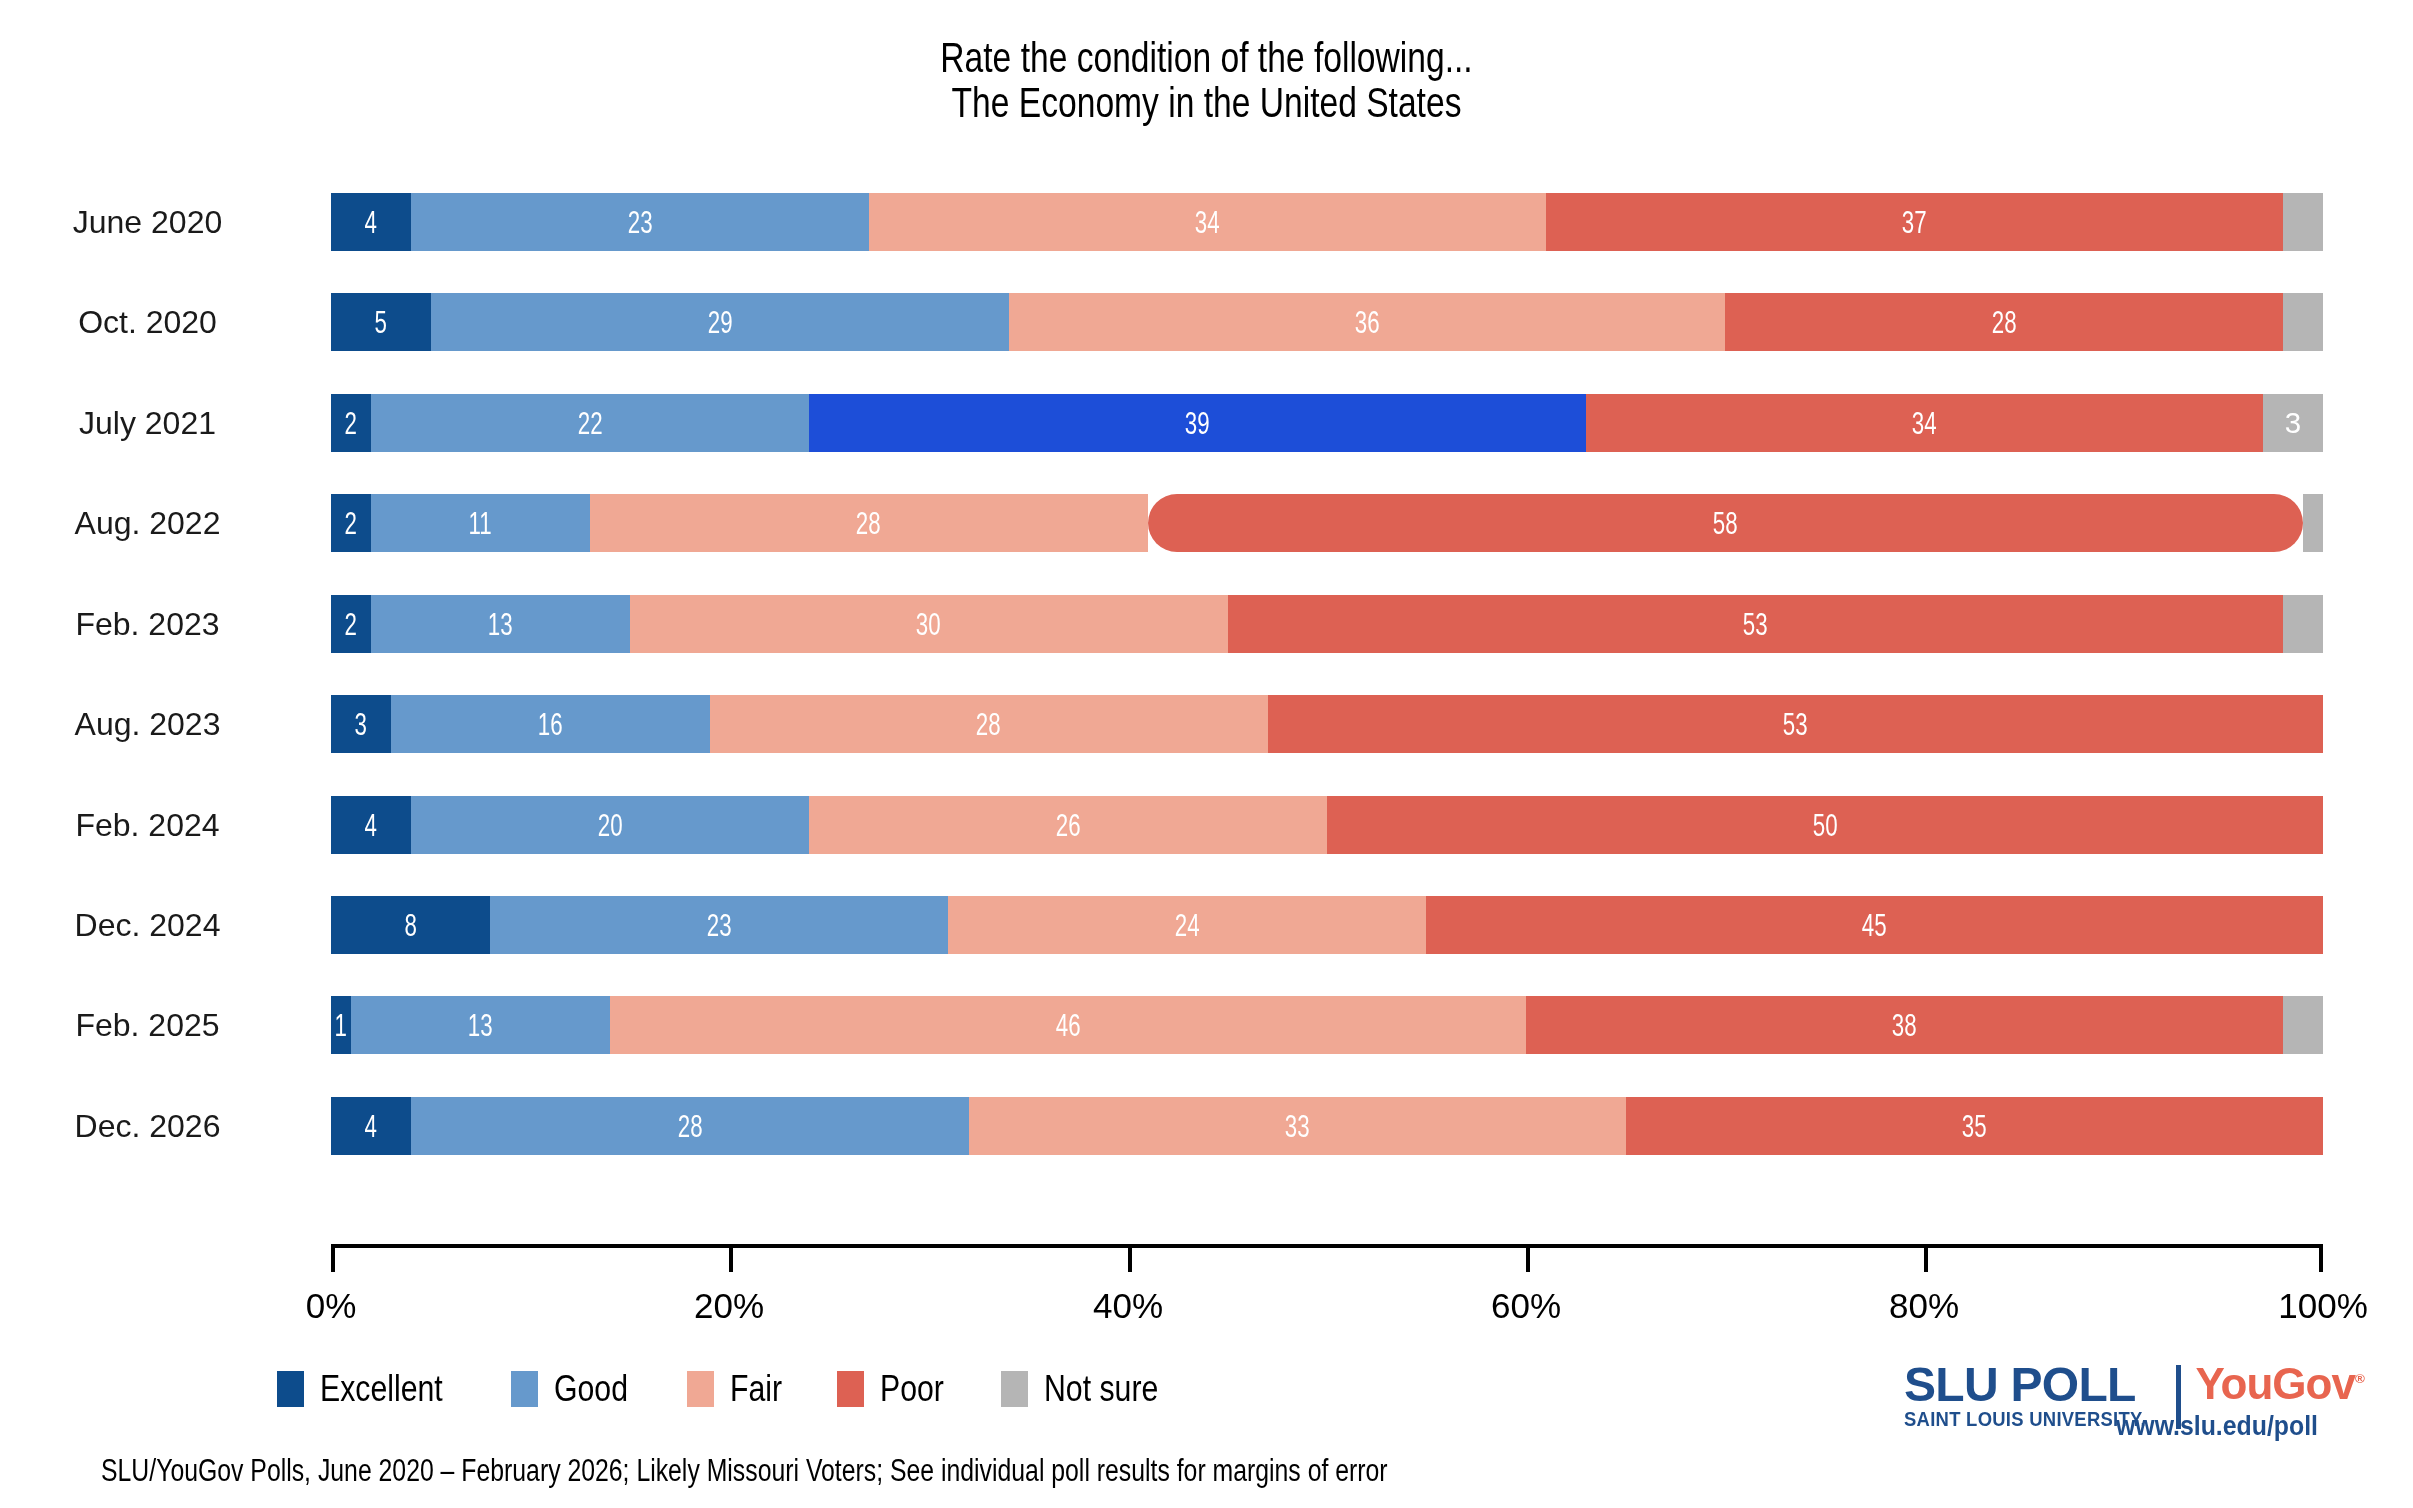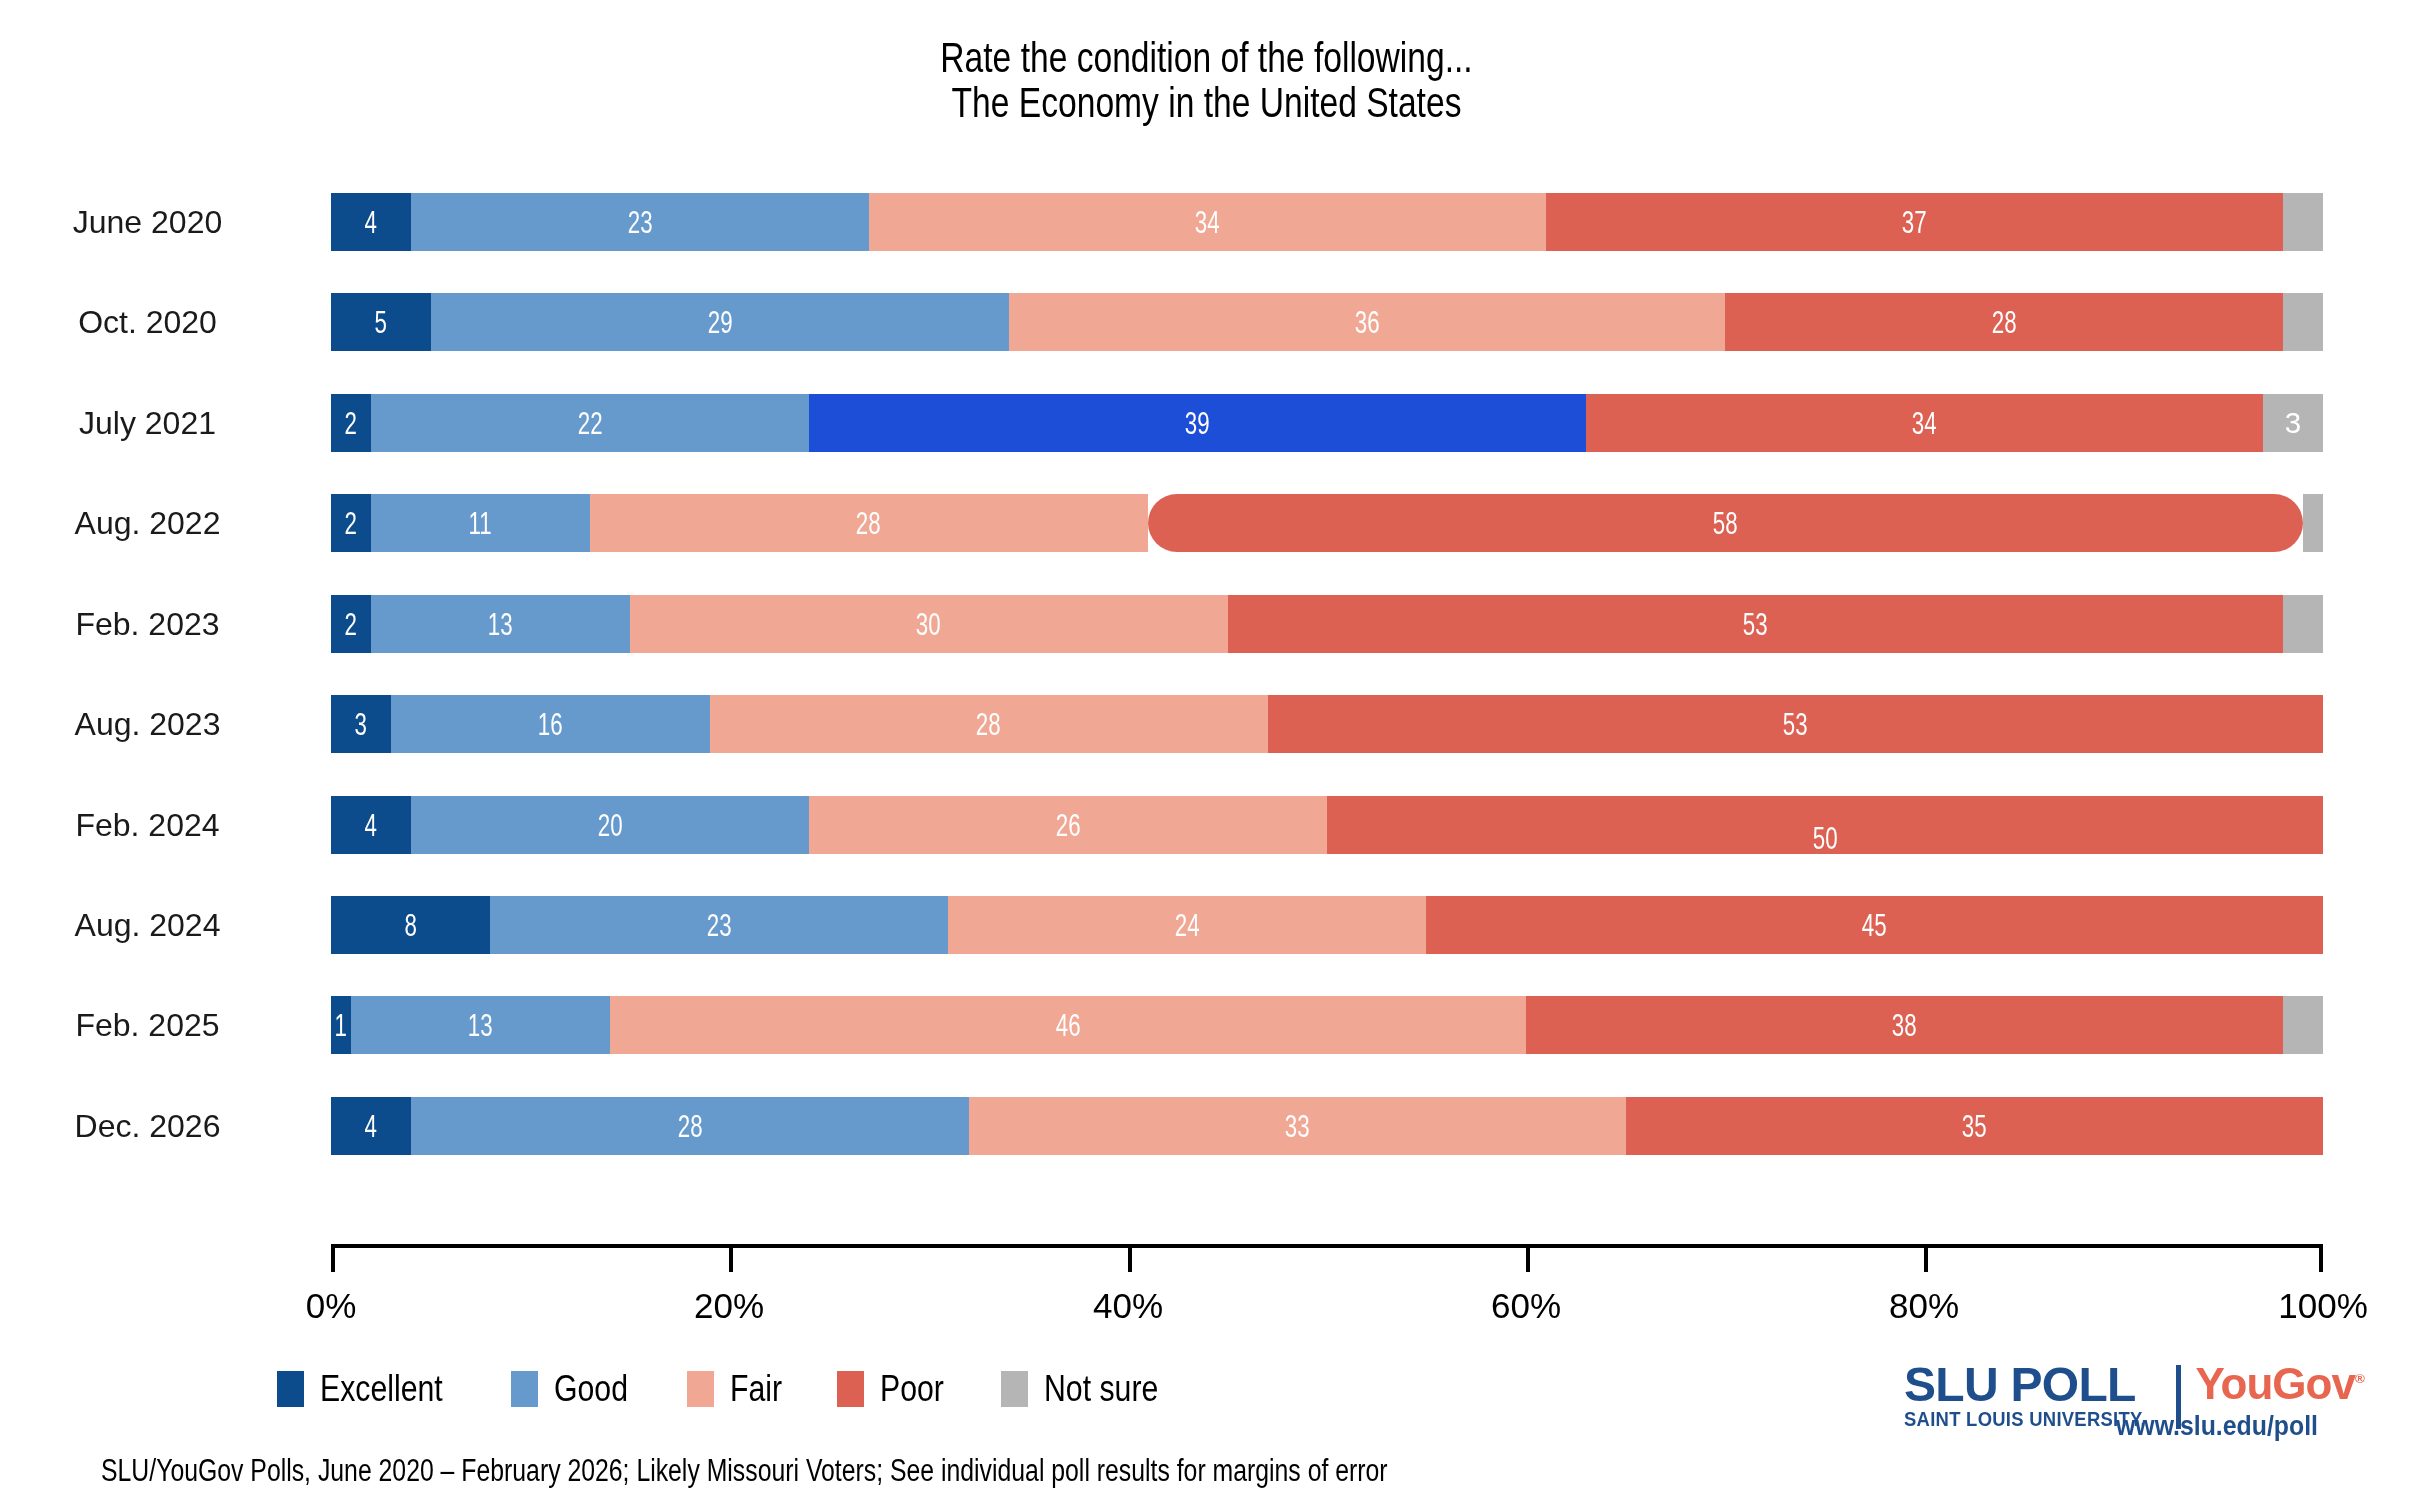--- a/index.html
+++ b/index.html
@@ -267,21 +267,21 @@
 </div>
 
 <div id="cat-labels">
     <div class="cat-label" style="top: 0px;">June 2020</div>
     <div class="cat-label" style="top: 100px;">Oct. 2020</div>
     <div class="cat-label" style="top: 201px;">July 2021</div>
     <div class="cat-label" style="top: 301px;">Aug. 2022</div>
     <div class="cat-label" style="top: 402px;">Feb. 2023</div>
     <div class="cat-label" style="top: 502px;">Aug. 2023</div>
     <div class="cat-label" style="top: 603px;">Feb. 2024</div>
-    <div class="cat-label" style="top: 703px;">Aug. 2024</div>
+    <div class="cat-label" style="top: 703px;">Dec. 2024</div>
     <div class="cat-label" style="top: 803px;">Feb. 2025</div>
     <div class="cat-label" style="top: 904px;">Dec. 2026</div>
   </div>
 
 <div id="plot">
     <div class="bar-row" style="top: 0px;">
       <div class="seg" style="width: 80px; background: rgb(13, 76, 140);">
         <span class="seg-label">4</span>
       </div>
       <div class="seg" style="width: 458px; background: rgb(102, 153, 204);">
@@ -374,21 +374,21 @@
     <div class="bar-row" style="top: 603px;">
       <div class="seg" style="width: 80px; background: rgb(13, 76, 140);">
         <span class="seg-label">4</span>
       </div>
       <div class="seg" style="width: 398px; background: rgb(102, 153, 204);">
         <span class="seg-label">20</span>
       </div>
       <div class="seg" style="width: 518px; background: rgb(240, 168, 148);">
         <span class="seg-label">26</span>
       </div>
-      <div class="seg" style="width: 996px; background: rgb(221, 97, 83); align-items: flex-end;">
+      <div class="seg" style="width: 996px; background: rgb(221, 97, 83);">
         <span class="seg-label">50</span>
       </div>
     </div>
     <div class="bar-row" style="top: 703px;">
       <div class="seg" style="width: 159px; background: rgb(13, 76, 140);">
         <span class="seg-label">8</span>
       </div>
       <div class="seg" style="width: 458px; background: rgb(102, 153, 204);">
         <span class="seg-label">23</span>
       </div>

